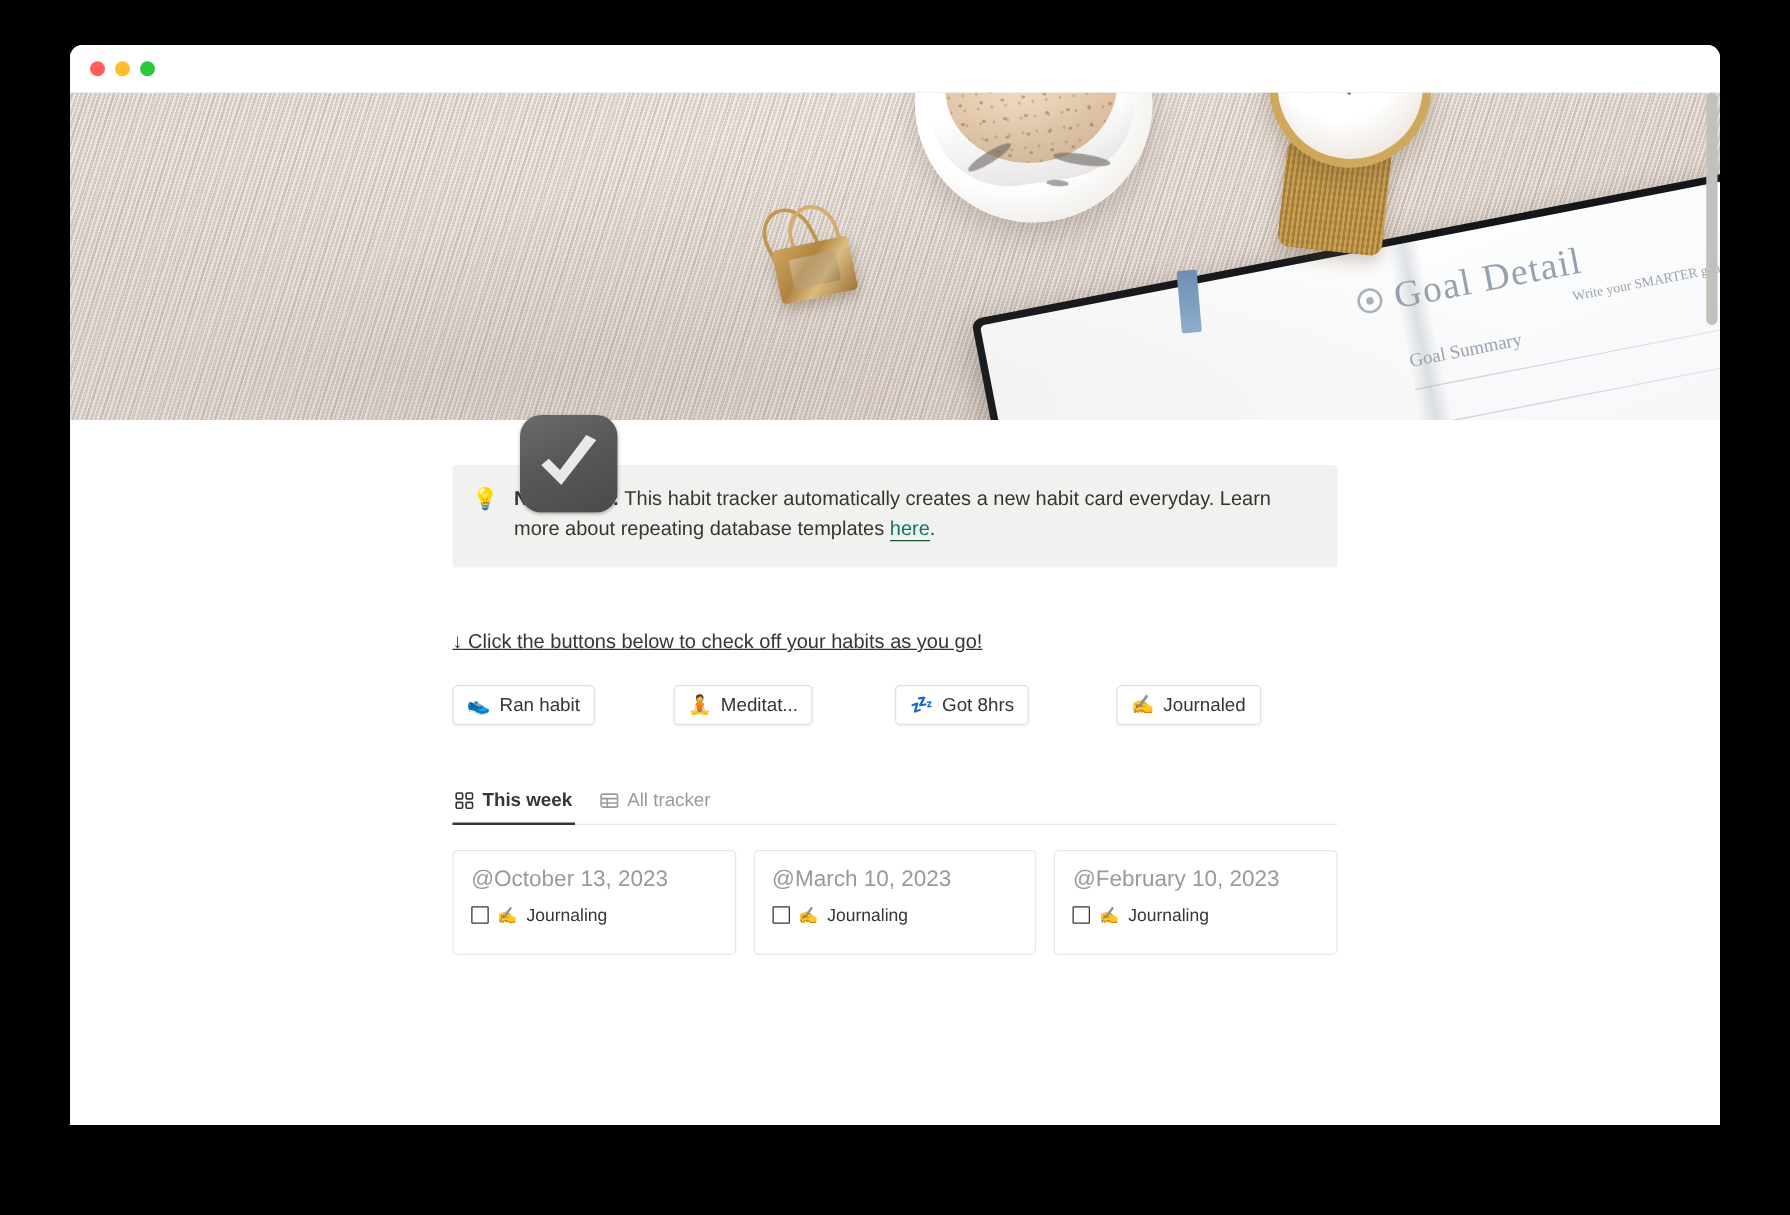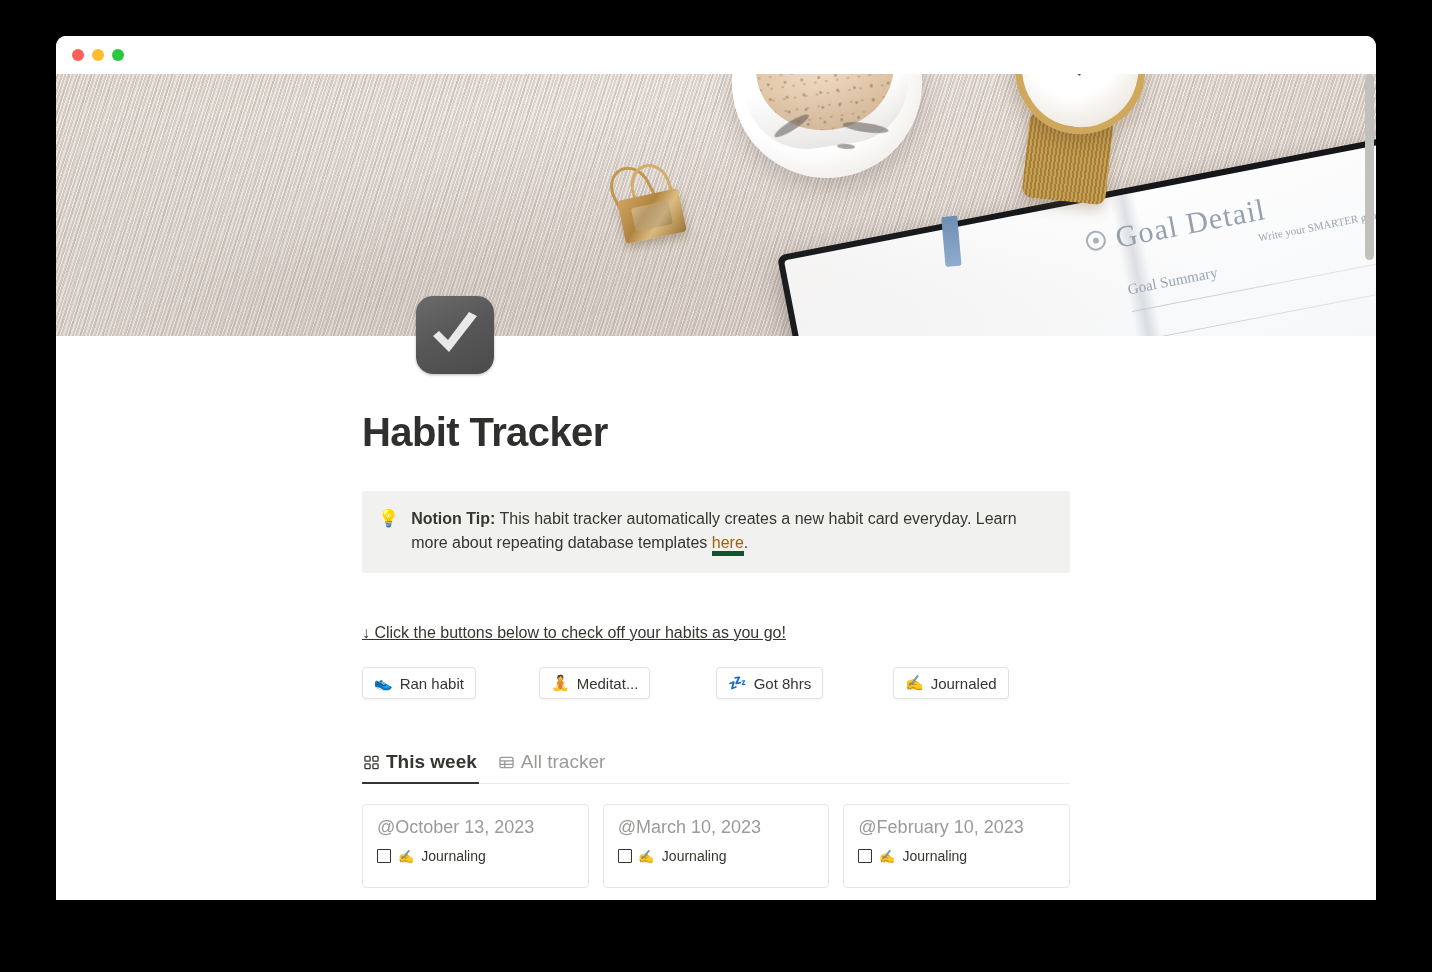--- a/index.html
+++ b/index.html
@@ -258,22 +258,22 @@
     padding: 16px 16px 18px 16px;
     display: flex;
     gap: 12px;
   }
   .callout-emoji { font-size: 17px; line-height: 24px; flex: 0 0 auto; }
   .callout-text {
     font-size: 16px; line-height: 24px; color: #37352f;
   }
   .callout-text b { font-weight: bold; }
   .callout-link {
-    color: #a16207; text-decoration: none;
-    border-bottom: 5px solid #14532d;
+    color: #0f766e; text-decoration: none;
+    border-bottom: 1px solid #14532d;
   }
 
   .hint {
     margin-top: 48px;
     font-size: 16px; line-height: 24px; color: #37352f; text-decoration: underline;
   }
 
   .buttons {
     margin-top: 22px;
     display: flex;
@@ -298,21 +298,21 @@
   .tabs {
     margin-top: 52px;
     display: flex;
     gap: 18px;
     border-bottom: 1px solid #eceae6;
     position: relative;
   }
   .tab {
     display: inline-flex; align-items: center; gap: 7px;
     padding: 0 2px 9px 2px;
-    font-size: 19px;
+    font-size: 15px;
     color: #9b9a97;
     cursor: pointer;
     border-bottom: 2px solid transparent;
     margin-bottom: -1px;
   }
   .tab.active { color: #37352f; font-weight: bold; border-bottom-color: #37352f; }
   .tab svg { display: block; }
 
   .db-title {
     margin-top: 24px;
@@ -426,21 +426,20 @@
       <div class="page">
 
         <div class="page-icon">
           <svg width="52" height="50" viewBox="0 0 52 50" aria-hidden="true">
             <path d="M4 26 L20 42 L48 6 L40 2 L19 30 L10 21 Z" fill="#e9e9e9"></path>
           </svg>
         </div>
 
         <div class="page-inner">
 
-          <h1 class="page-title">Habit Tracker</h1>
 
           <div class="callout">
             <span class="callout-emoji">💡</span>
             <div class="callout-text">
               <b>Notion Tip:</b><span> This habit tracker automatically creates a new habit card everyday. Learn more about repeating database templates </span><a class="callout-link" href="#">here</a><span>.</span>
             </div>
           </div>
 
           <div class="hint">↓ Click the buttons below to check off your habits as you go!</div>
 

